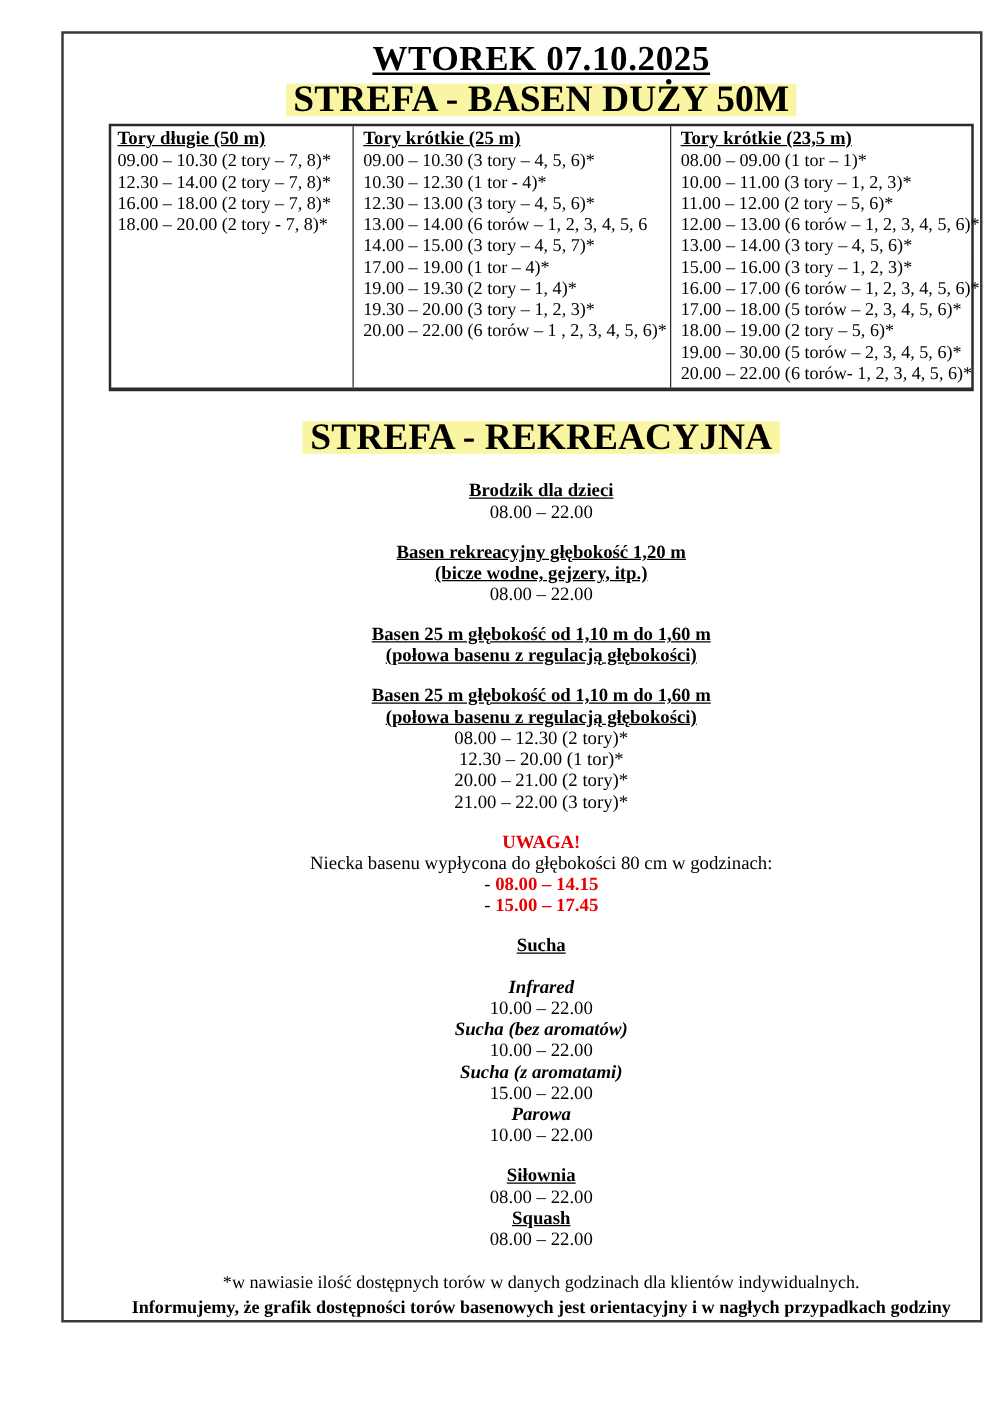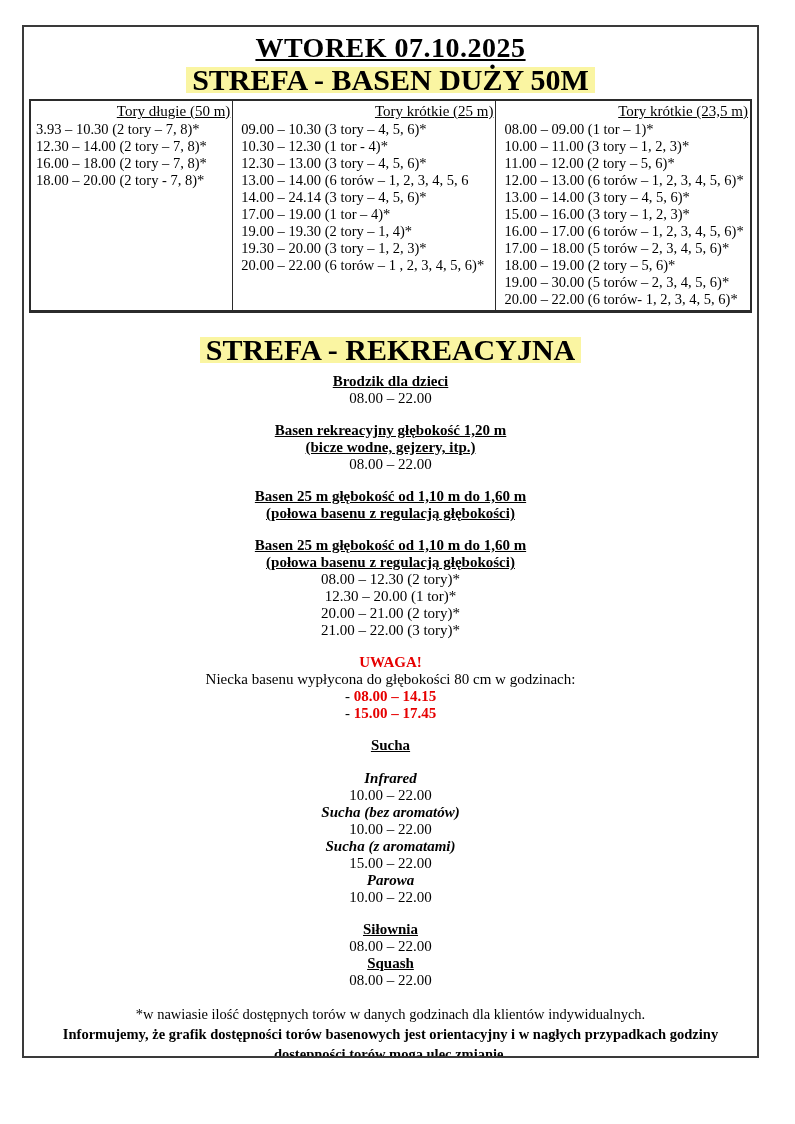--- a/index.html
+++ b/index.html
@@ -10,24 +10,25 @@
     --table-border:#2b2b2b;
   }
   *{margin:0;padding:0;box-sizing:border-box;}
   html,body{background:#ffffff;}
   body{
     width:795px;height:1124px;position:relative;
     font-family:"Liberation Serif","DejaVu Serif",serif;
     color:var(--ink);
   }
   .page{
-    position:absolute;left:22px;top:25px;width:737px;height:1033px;
+    position:absolute;left:49px;top:25px;width:737px;height:1033px;
     border:2px solid var(--border-dark);
     background:#ffffff;
     overflow:hidden;
+    padding-left:31px;
   }
   .doc-title{
     text-align:center;margin-top:5px;
     font-size:28px;font-weight:bold;letter-spacing:.5px;
   }
   .doc-title span{text-decoration:underline;}
   .zone-header{
     text-align:center;margin-top:3px;margin-bottom:5px;
   }
   .zone-header span{
@@ -40,27 +41,27 @@
     margin:0 5px;min-height:209px;
     border:2px solid var(--table-border);
     border-bottom:3px solid var(--table-border);
     font-size:14.5px;line-height:17px;
   }
   .pool-col{flex:0 0 28%;padding:2px 2px 2px 5px;}
   .pool-col + .pool-col{border-left:1px solid var(--table-border);}
   .pool-col.c2{flex:0 0 36.6%;padding-left:8px;}
   .pool-col.c3{flex:0 0 35.4%;padding-left:8px;}
   .pool-col-header{
-    text-align:right;font-weight:normal;font-size:15px;
+    text-align:left;font-weight:bold;font-size:15px;
     text-decoration:underline;margin-bottom:1px;
   }
   .pool-row{white-space:nowrap;}
   
   .rec{text-align:center;font-size:15px;line-height:17px;}
-  .rec .zone-header{margin-top:24px;margin-bottom:9px;}
+  .rec .zone-header{margin-top:24px;margin-bottom:21px;}
   .block{margin-bottom:15px;}
   .b-title{font-weight:bold;text-decoration:underline;}
   .i-title{font-weight:bold;font-style:italic;}
   .red-b{color:var(--red);font-weight:bold;}
   .black-b{font-weight:normal;}
   .sauna-gap{height:16px;}
   
   .footnotes{
     text-align:center;font-size:14.5px;line-height:20px;
     margin:10px 6px 0 6px;
@@ -78,42 +79,42 @@
 
   <div class="zone-header">
     <span>STREFA - BASEN DUŻY 50M</span>
   </div>
 
   <div class="pool-table">
     <div class="pool-col c1">
       <div class="pool-col-header">Tory długie (50 m)</div>
       <div>
 
-          <div class="pool-row">3.93 – 10.30 (2 tory – 7, 8)*</div>
+          <div class="pool-row">09.00 – 10.30 (2 tory – 7, 8)*</div>
 
           <div class="pool-row">12.30 – 14.00 (2 tory – 7, 8)*</div>
 
           <div class="pool-row">16.00 – 18.00 (2 tory – 7, 8)*</div>
 
           <div class="pool-row">18.00 – 20.00 (2 tory - 7, 8)*</div>
         </div>
     </div>
     <div class="pool-col c2">
       <div class="pool-col-header">Tory krótkie (25 m)</div>
       <div>
 
           <div class="pool-row">09.00 – 10.30 (3 tory – 4, 5, 6)*</div>
 
           <div class="pool-row">10.30 – 12.30 (1 tor - 4)*</div>
 
           <div class="pool-row">12.30 – 13.00 (3 tory – 4, 5, 6)*</div>
 
           <div class="pool-row">13.00 – 14.00 (6 torów – 1, 2, 3, 4, 5, 6</div>
 
-          <div class="pool-row">14.00 – 24.14 (3 tory – 4, 5, 6)*</div>
+          <div class="pool-row">14.00 – 15.00 (3 tory – 4, 5, 7)*</div>
 
           <div class="pool-row">17.00 – 19.00 (1 tor – 4)*</div>
 
           <div class="pool-row">19.00 – 19.30 (2 tory – 1, 4)*</div>
 
           <div class="pool-row">19.30 – 20.00 (3 tory – 1, 2, 3)*</div>
 
           <div class="pool-row">20.00 – 22.00 (6 torów – 1 , 2, 3, 4, 5, 6)*</div>
         </div>
     </div>

